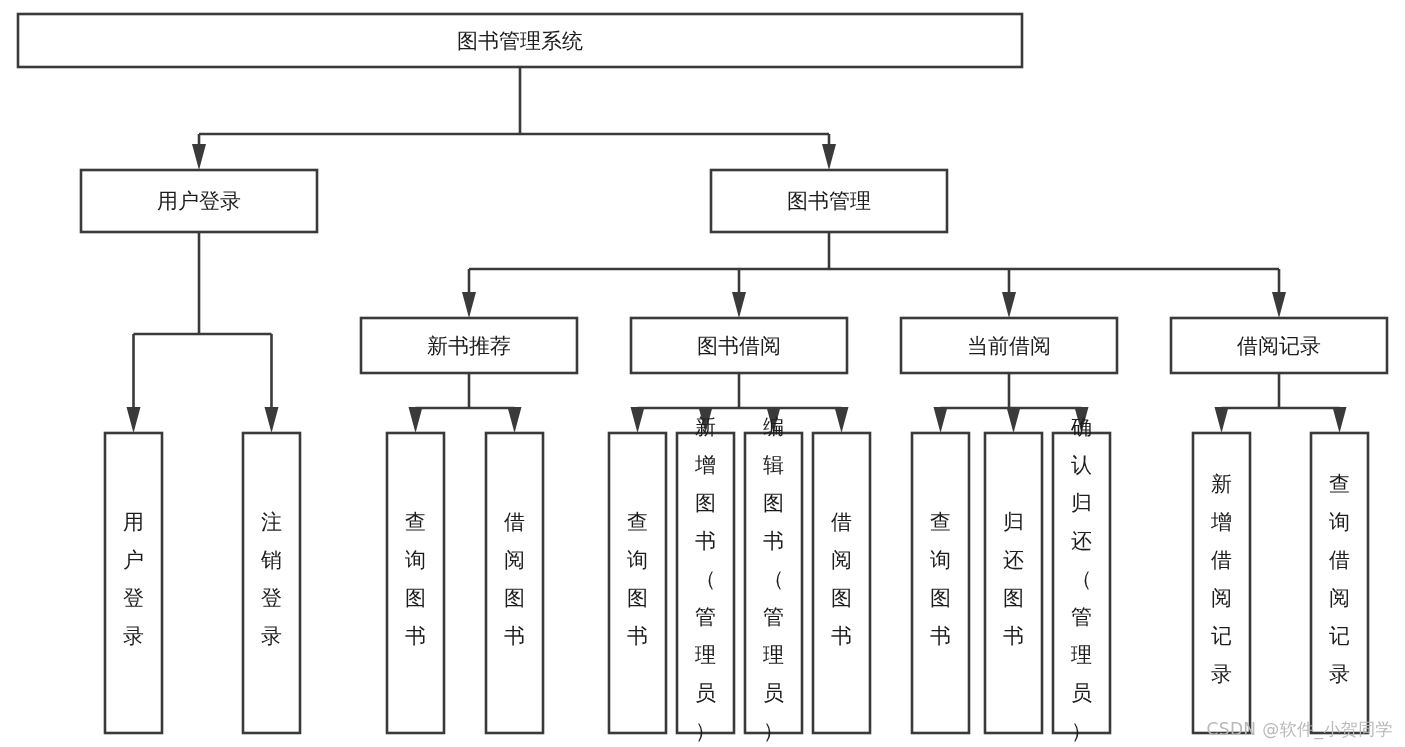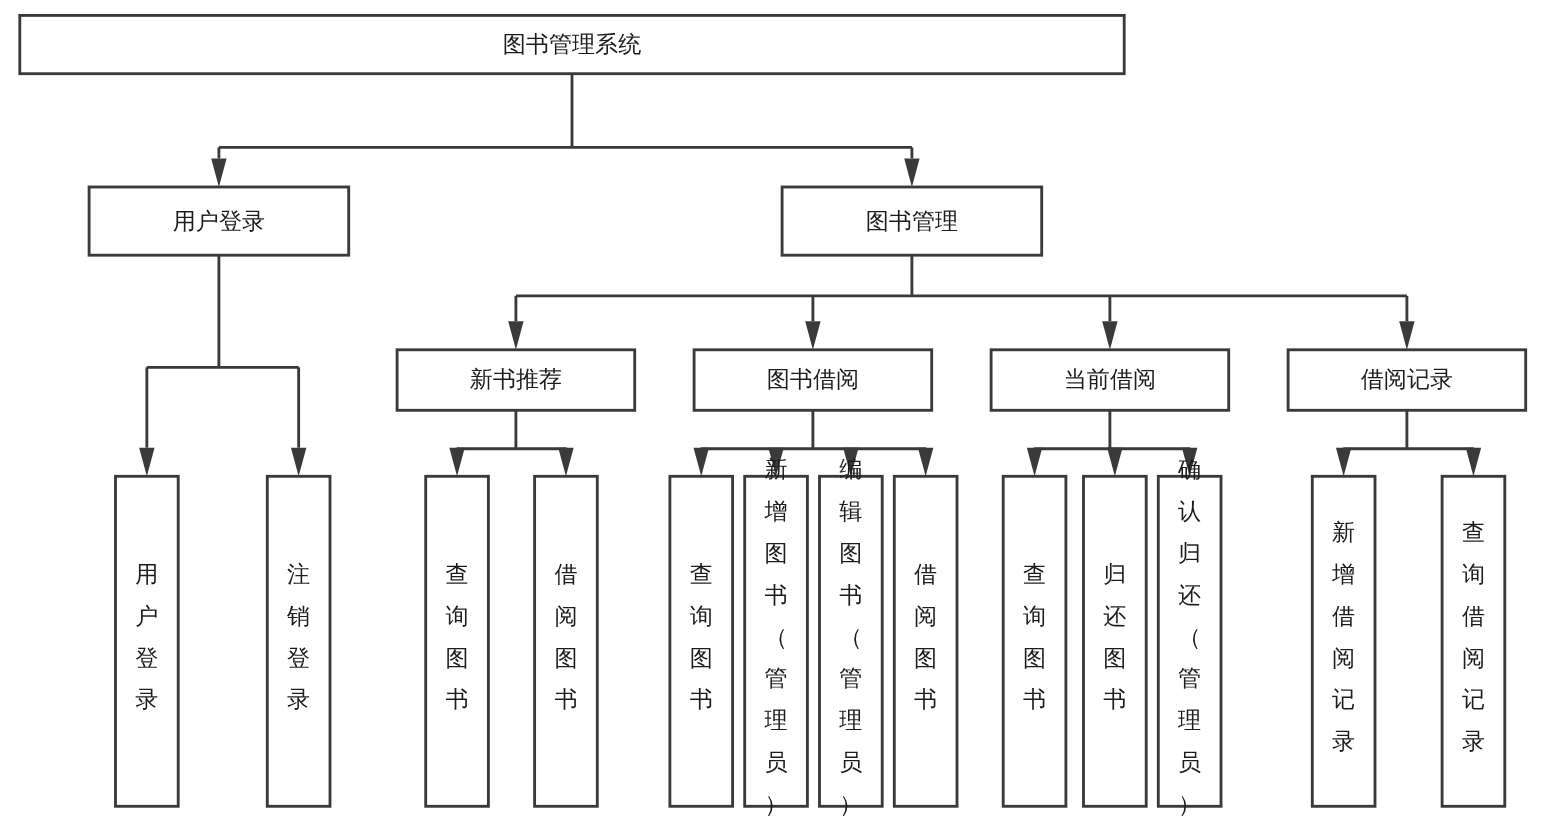--- a/index.html
+++ b/index.html
@@ -202,13 +202,14 @@
         <g>
           <rect x="1193" y="433" width="57" height="300" class="node-box"></rect>
           <text x="1221.5" y="491" class="node-label-vertical"><tspan x="1221.5" dy="0">新</tspan><tspan x="1221.5" dy="38">增</tspan><tspan x="1221.5" dy="38">借</tspan><tspan x="1221.5" dy="38">阅</tspan><tspan x="1221.5" dy="38">记</tspan><tspan x="1221.5" dy="38">录</tspan></text>
         </g>
         <g>
           <rect x="1311" y="433" width="57" height="300" class="node-box"></rect>
           <text x="1339.5" y="491" class="node-label-vertical"><tspan x="1339.5" dy="0">查</tspan><tspan x="1339.5" dy="38">询</tspan><tspan x="1339.5" dy="38">借</tspan><tspan x="1339.5" dy="38">阅</tspan><tspan x="1339.5" dy="38">记</tspan><tspan x="1339.5" dy="38">录</tspan></text>
         </g>
       </g>
   </svg>
+  <div class="watermark-text">CSDN @软件_小贺同学</div>
 </div>
 
 </body></html>

